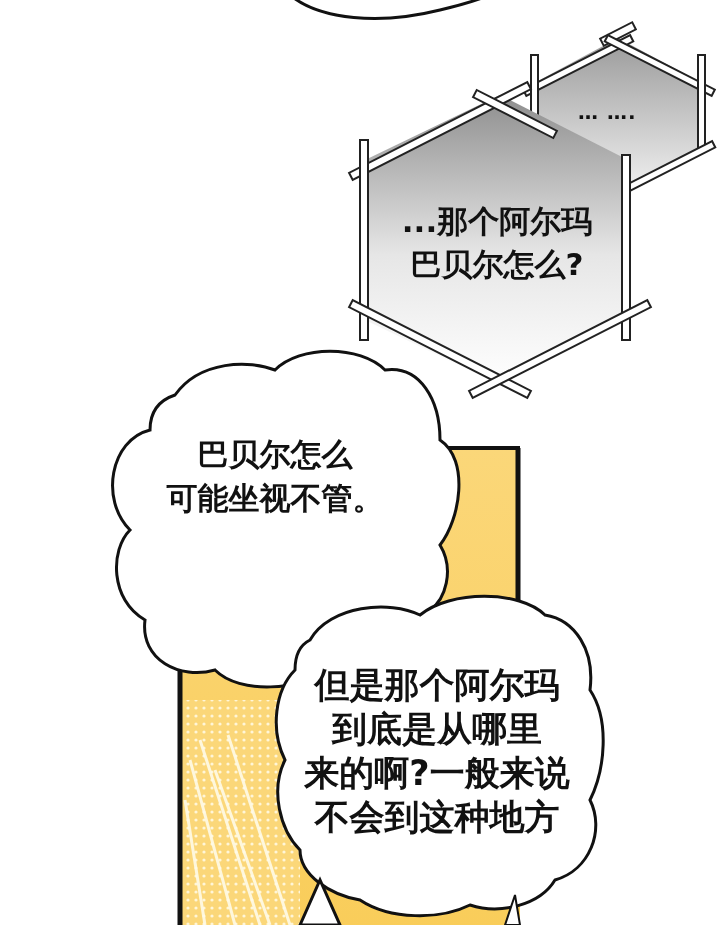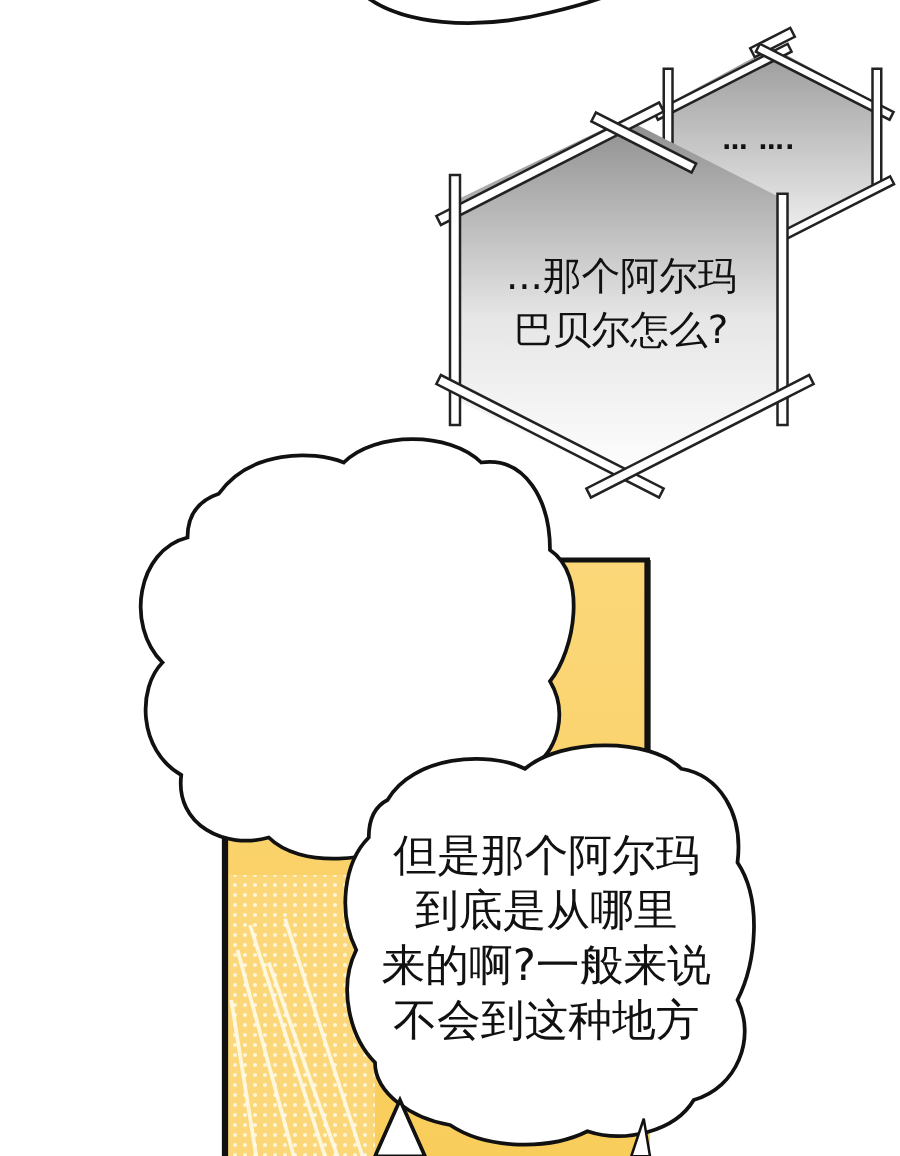--- a/index.html
+++ b/index.html
@@ -1,18 +1,18 @@
 <!DOCTYPE html>
 <html><head>
 <meta charset="utf-8">
 <style>
   html,body{margin:0;padding:0;background:#ffffff;}
   body{width:720px;height:925px;position:relative;overflow:hidden;font-family:"DejaVu Sans","Liberation Sans",sans-serif;}
   svg.art{position:absolute;left:0;top:0;}
-  .txt{position:absolute;color:#111;font-weight:normal;text-align:center;line-height:1.25;white-space:nowrap;}
+  .txt{position:absolute;color:#111;font-weight:bold;text-align:center;line-height:1.25;white-space:nowrap;}
   .hex-back-text{left:578px;top:100px;font-size:20px;letter-spacing:1px;font-weight:bold;}
   .hex-front-text{left:362px;top:200px;font-size:31px;line-height:43px;width:270px;}
   .cloud1-text{left:150px;top:432px;font-size:31px;line-height:44px;width:250px;}
   .cloud2-text{left:292px;top:663px;font-size:35px;line-height:44px;width:290px;}
   .line{display:block;}
 </style>
 </head>
 <body>
 
 <svg class="art" width="720" height="925" viewBox="0 0 720 925">
@@ -93,20 +93,22 @@
 <div class="txt hex-back-text">
   <span class="line">… ….</span>
 </div>
 
 <div class="txt hex-front-text">
   <span class="line">...那个阿尔玛</span>
   <span class="line">巴贝尔怎么?</span>
 </div>
 
 <div class="txt cloud1-text">
+  <span class="line">巴贝尔怎么</span>
+  <span class="line">可能坐视不管。</span>
 </div>
 
 <div class="txt cloud2-text">
   <span class="line">但是那个阿尔玛</span>
   <span class="line">到底是从哪里</span>
   <span class="line">来的啊?一般来说</span>
   <span class="line">不会到这种地方</span>
 </div>
 
 </body></html>

